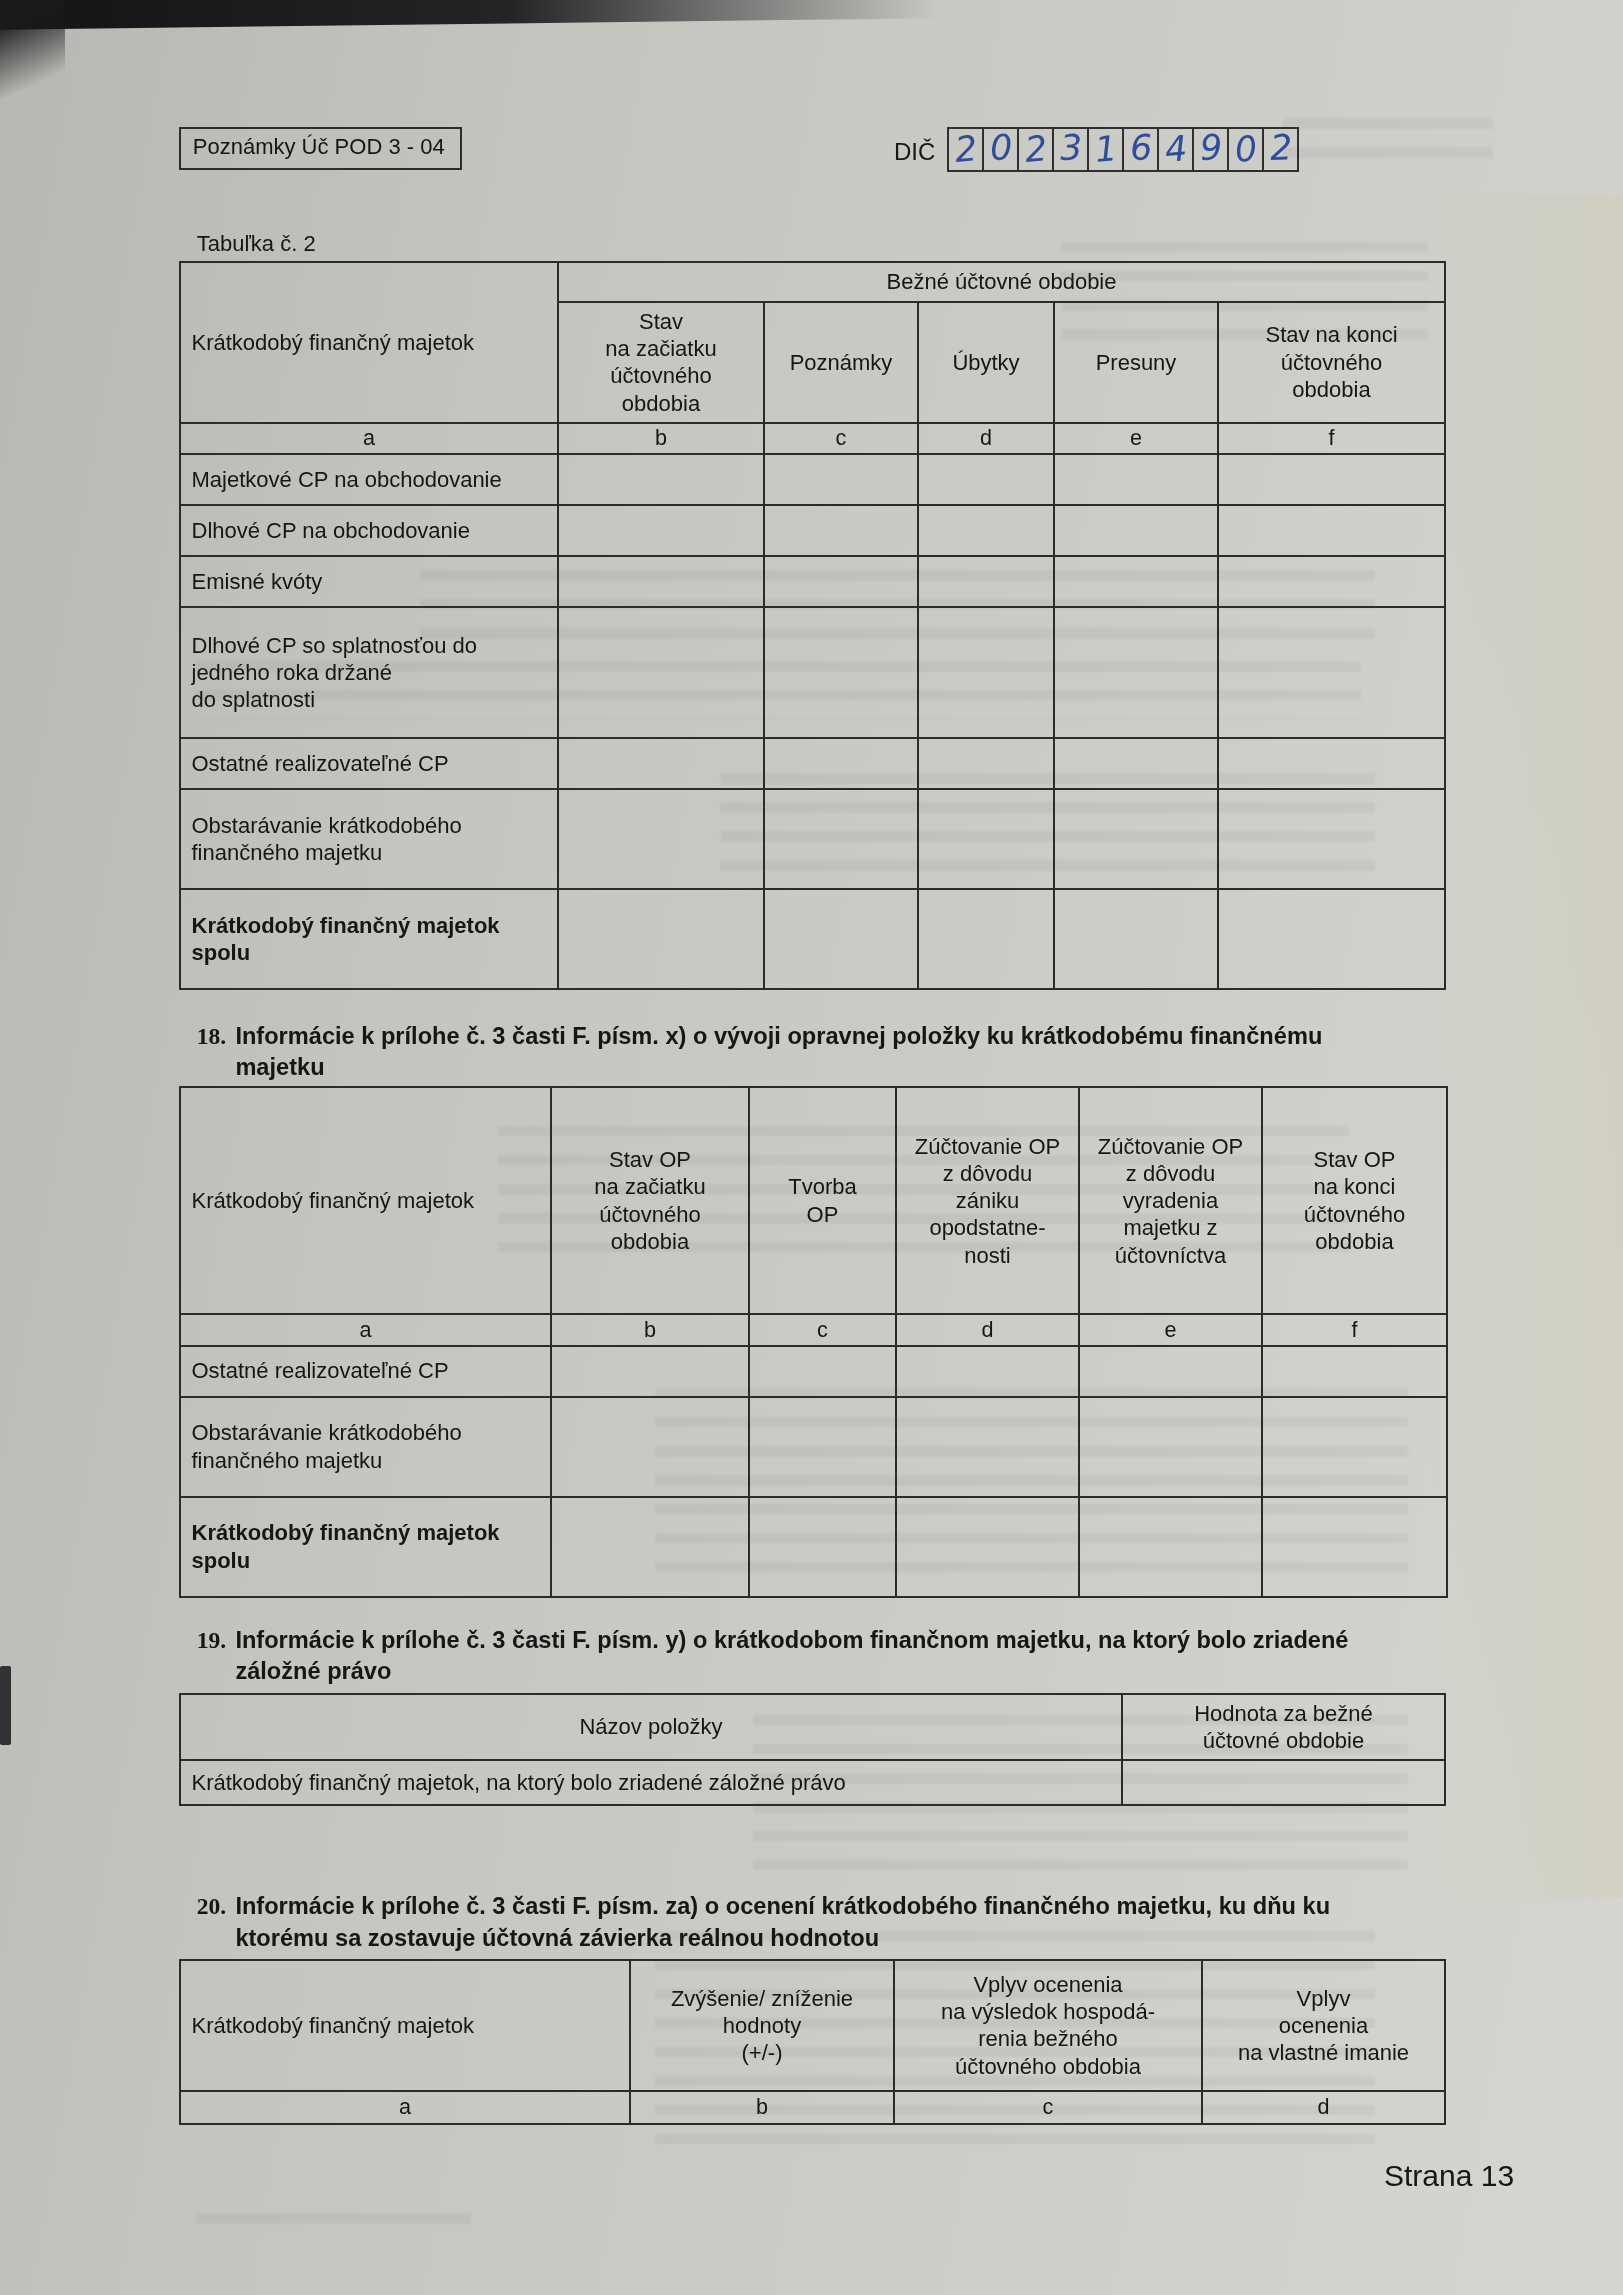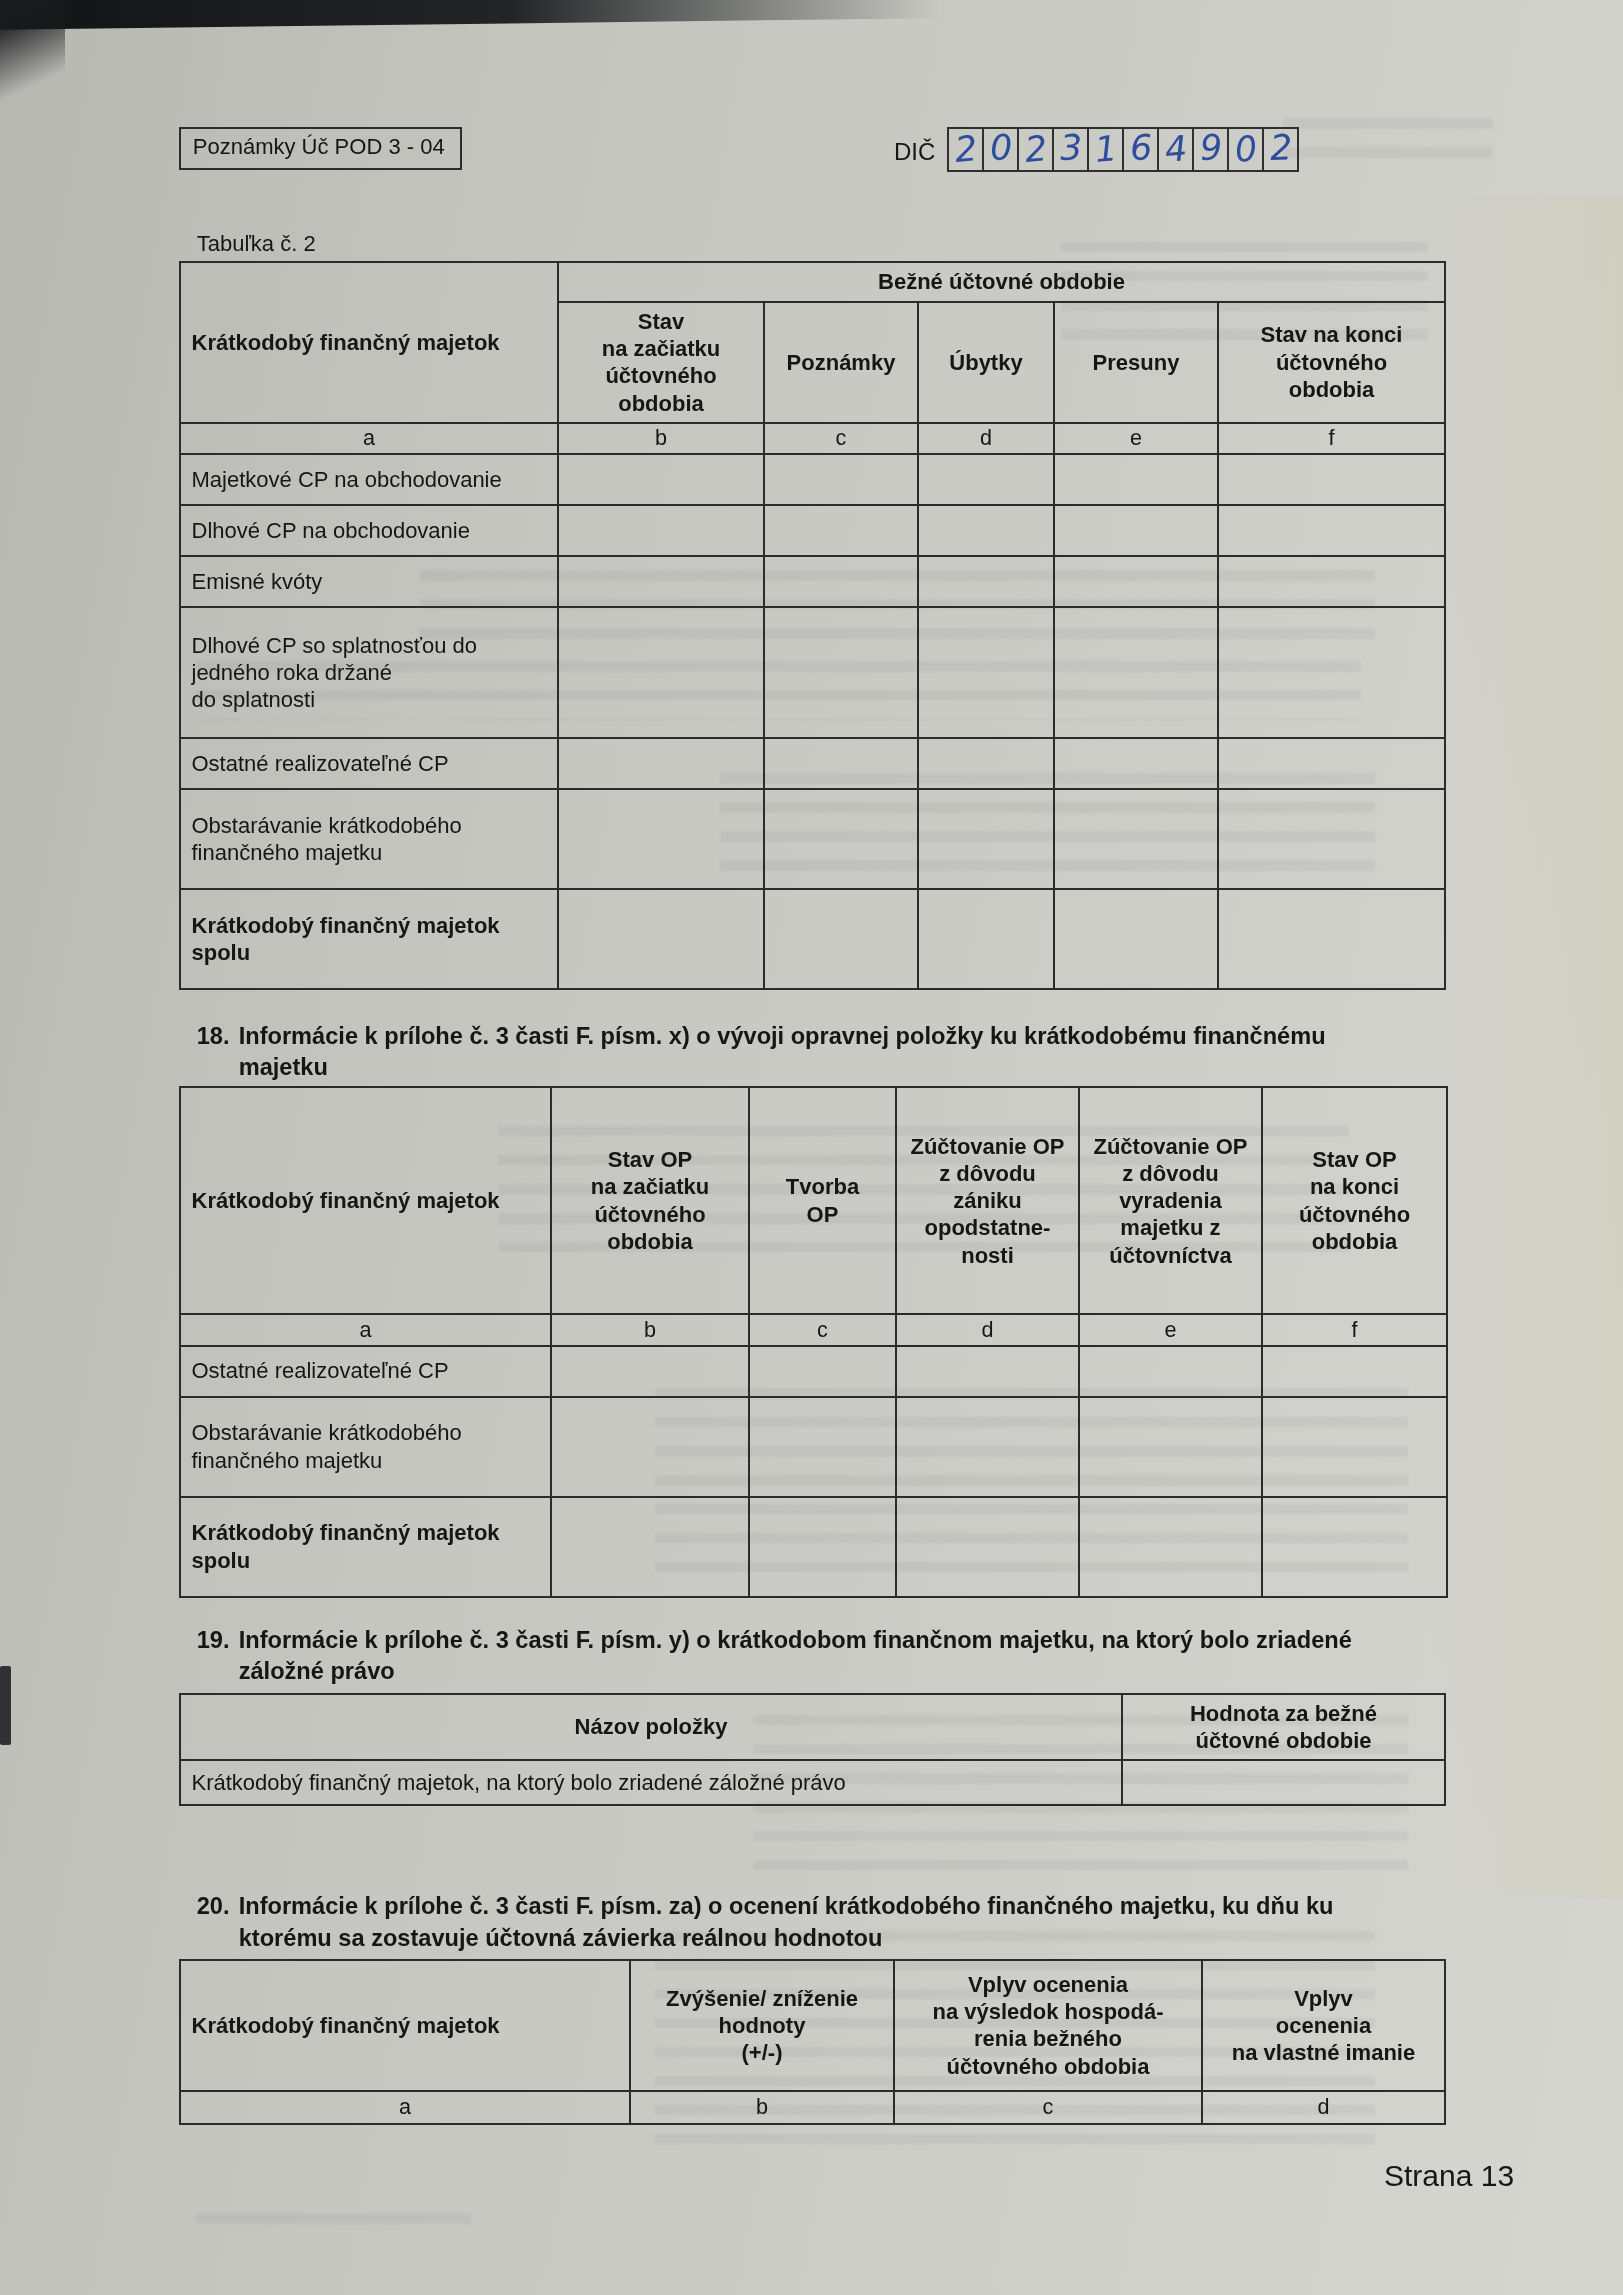--- a/index.html
+++ b/index.html
@@ -33,39 +33,39 @@
     display:flex;align-items:center;justify-content:center;overflow:visible;}
   .dic-cell:first-child{border-left:2px solid #2f2f2f;}
   .hw{font-size:35px;font-style:italic;color:#2e4d9d;font-family:"DejaVu Sans",sans-serif;
     transform:rotate(-5deg);}
   .dic-cell:nth-child(even) .hw{transform:rotate(-2deg) translateY(-1.3px);}
   .tabulka-label{margin:60px 0 3.9px 17.7px;font-size:22px;}
   
   table.t{border-collapse:collapse;table-layout:fixed;width:1265px;}
   table.t td{border:2px solid #2b2b2b;font-size:22px;vertical-align:middle;
     white-space:pre-line;line-height:1.24;color:#161616;overflow:hidden;}
-  .hdr{font-weight:bold;text-align:center;padding:5.2px 6.5px;margin-left:35px;}
+  .hdr{font-weight:normal;text-align:center;padding:5.2px 6.5px;margin-left:35px;}
   .hleft{text-align:left;padding-left:10.5px;}
   tr.letters td{text-align:center;font-size:21.6px;padding:1.3px;font-weight:normal;}
   .lbl{text-align:left;padding:7.9px 10.5px;}
   .boldrow .lbl{font-weight:bold;}
   .h54{height:35px}.h206{height:102px}.h48{height:31px}.h78{height:51px}
   .h200{height:131px}.h134{height:100px}.h347{height:227px}
   .h100{height:65px}.h64{height:42px}.h50{height:33px}
   
   #t1 col:nth-child(1){width:378px}#t1 col:nth-child(2){width:206px}#t1 col:nth-child(3){width:154px}
   #t1 col:nth-child(4){width:136px}#t1 col:nth-child(5){width:164px}#t1 col:nth-child(6){width:227px}
   #t2 col:nth-child(1){width:371px}#t2 col:nth-child(2){width:198px}#t2 col:nth-child(3){width:147px}
   #t2 col:nth-child(4){width:183px}#t2 col:nth-child(5){width:183px}#t2 col:nth-child(6){width:185px}
   #t3 col:nth-child(1){width:942px}#t3 col:nth-child(2){width:323px}
   #t4 col:nth-child(1){width:450px}#t4 col:nth-child(2){width:264px}
   #t4 col:nth-child(3){width:308px}#t4 col:nth-child(4){width:243px}
   
   .heading{display:flex;gap:9.2px;margin-left:17.7px;font-weight:bold;font-size:23.6px;line-height:1.32;}
-  .heading .num{flex:0 0 auto;}
+  .heading .num{flex:0 0 auto;font-family:Liberation Serif, serif;}
   .heading .htext{white-space:pre-line;}
   .mt47{margin-top:31px}.mt4{margin-top:2.6px}.mt42{margin-top:27.5px}.mt130{margin-top:85px}
   .footer{position:absolute;left:1384px;top:2159px;font-size:30px;z-index:2;}
 </style>
 </head>
 <body>
 
 <div class="sheet">
 
   <div class="edge-top"></div>

